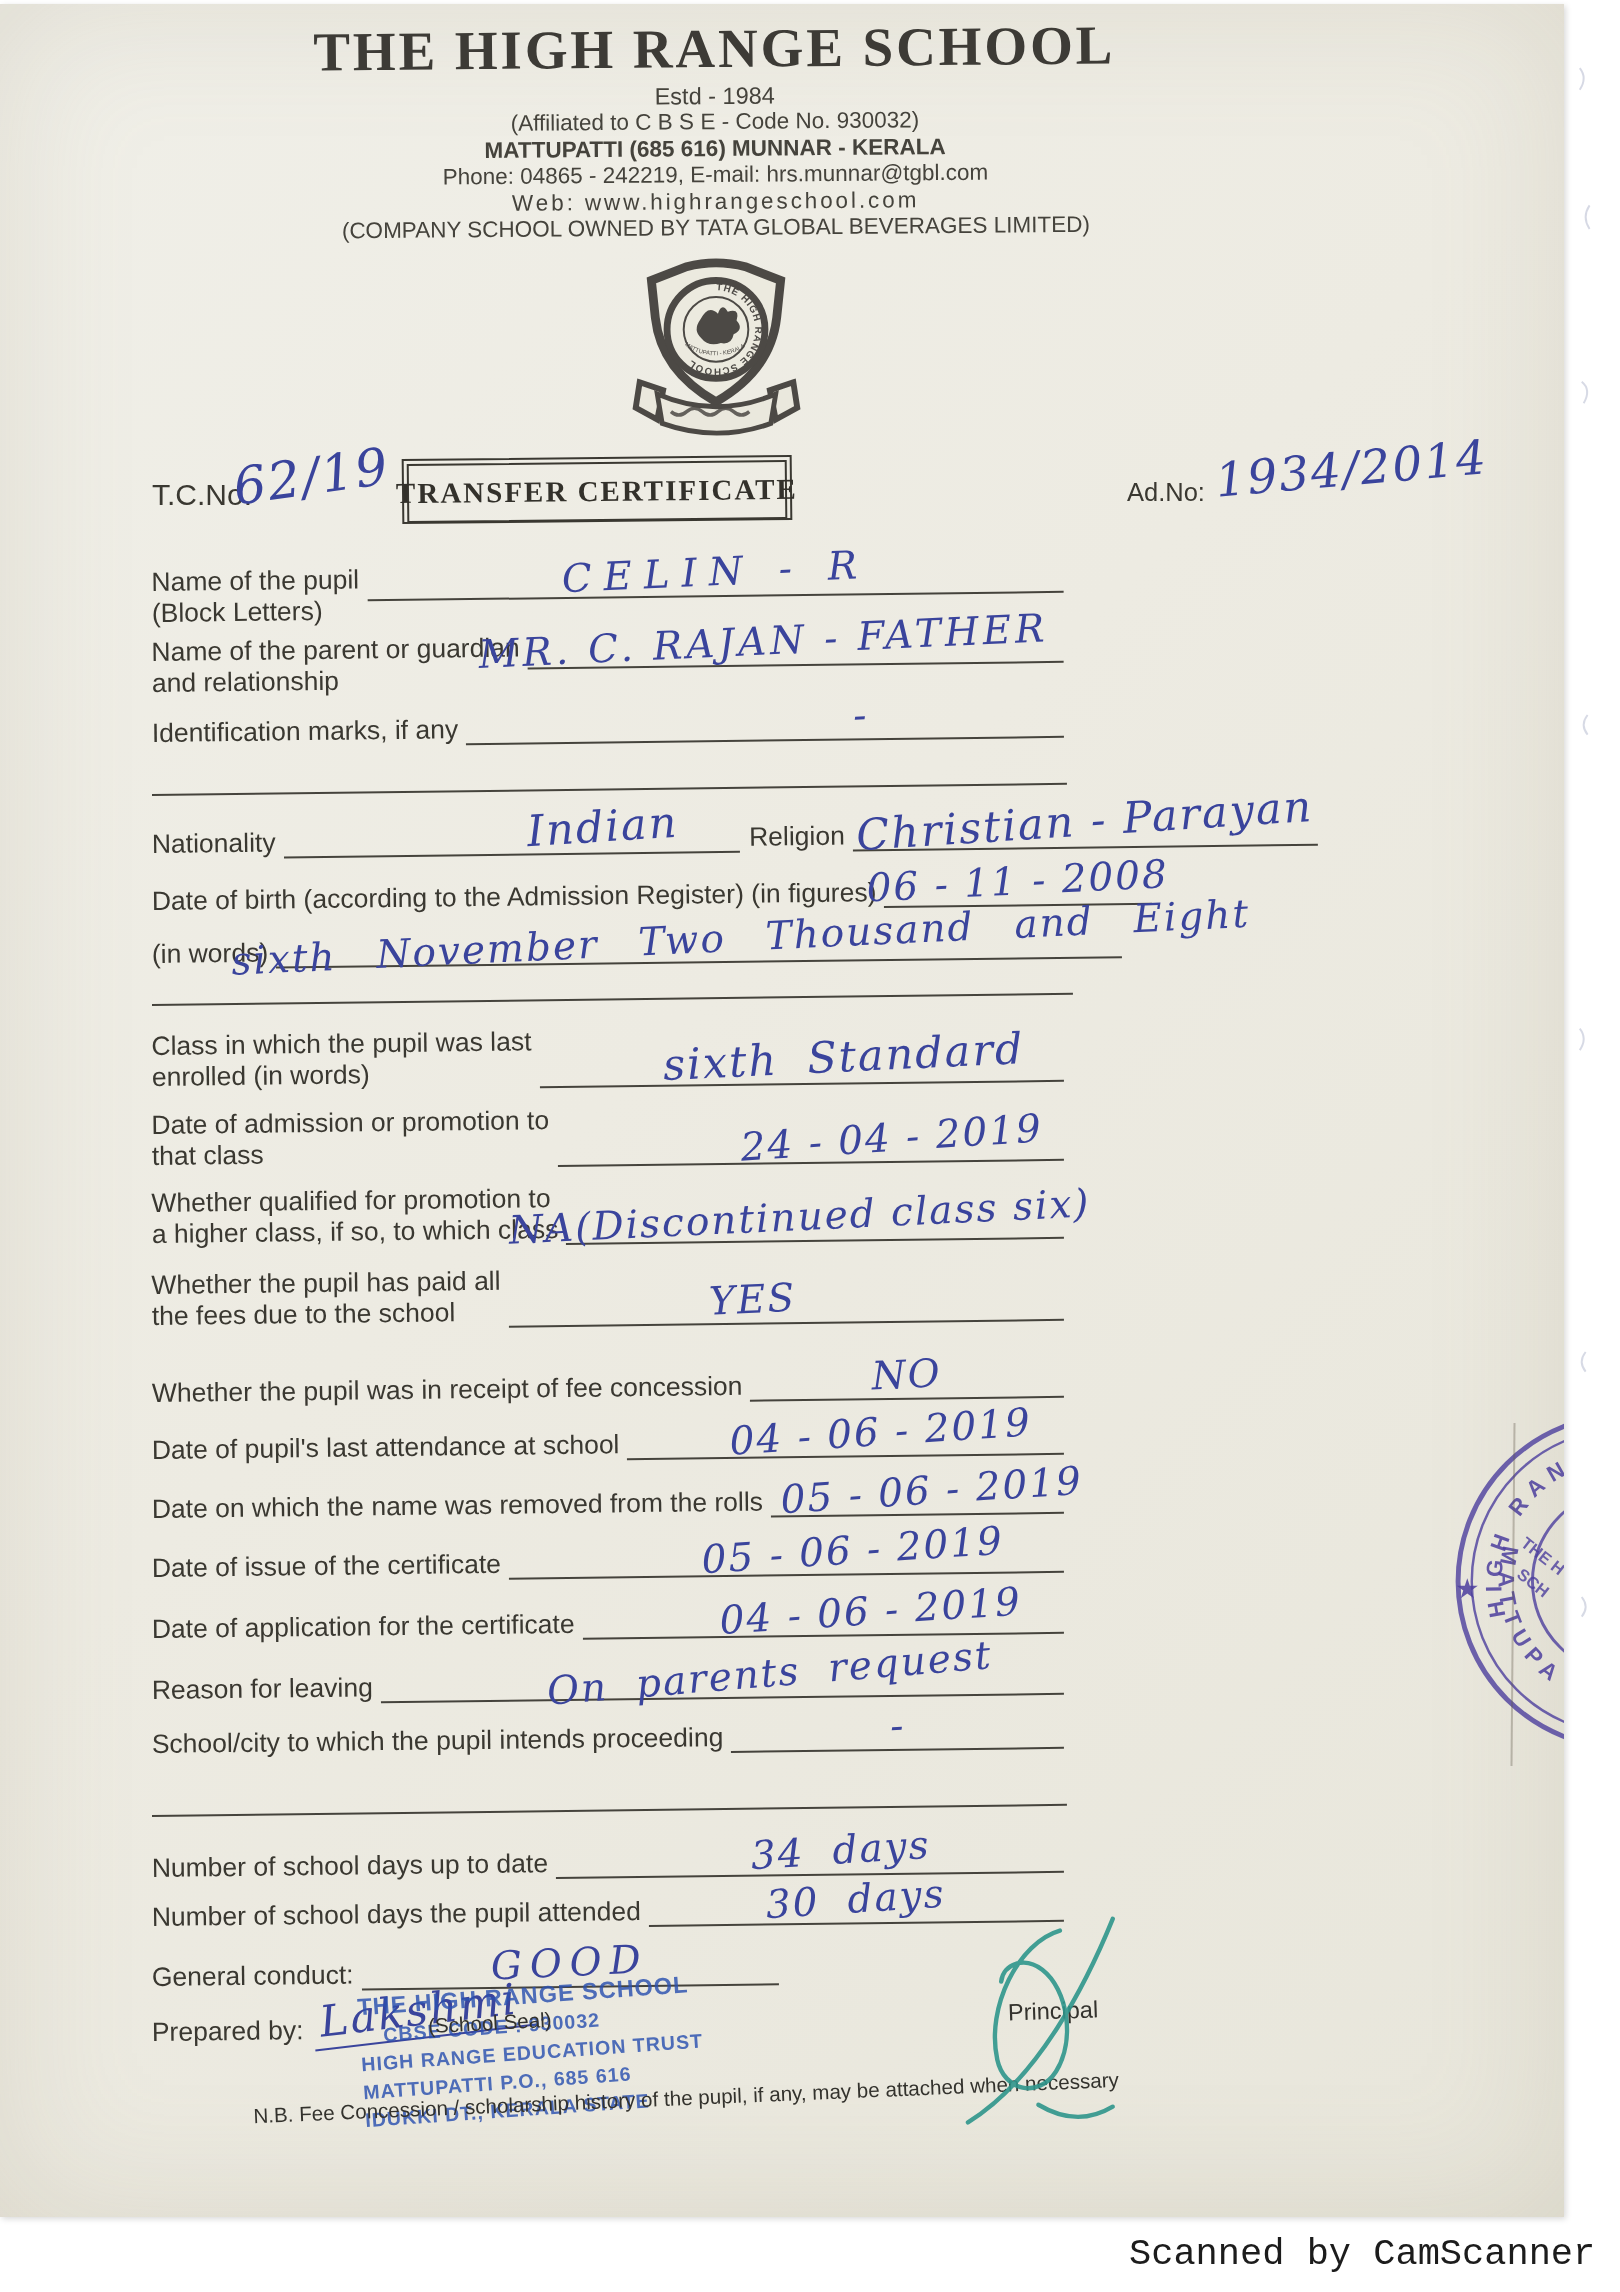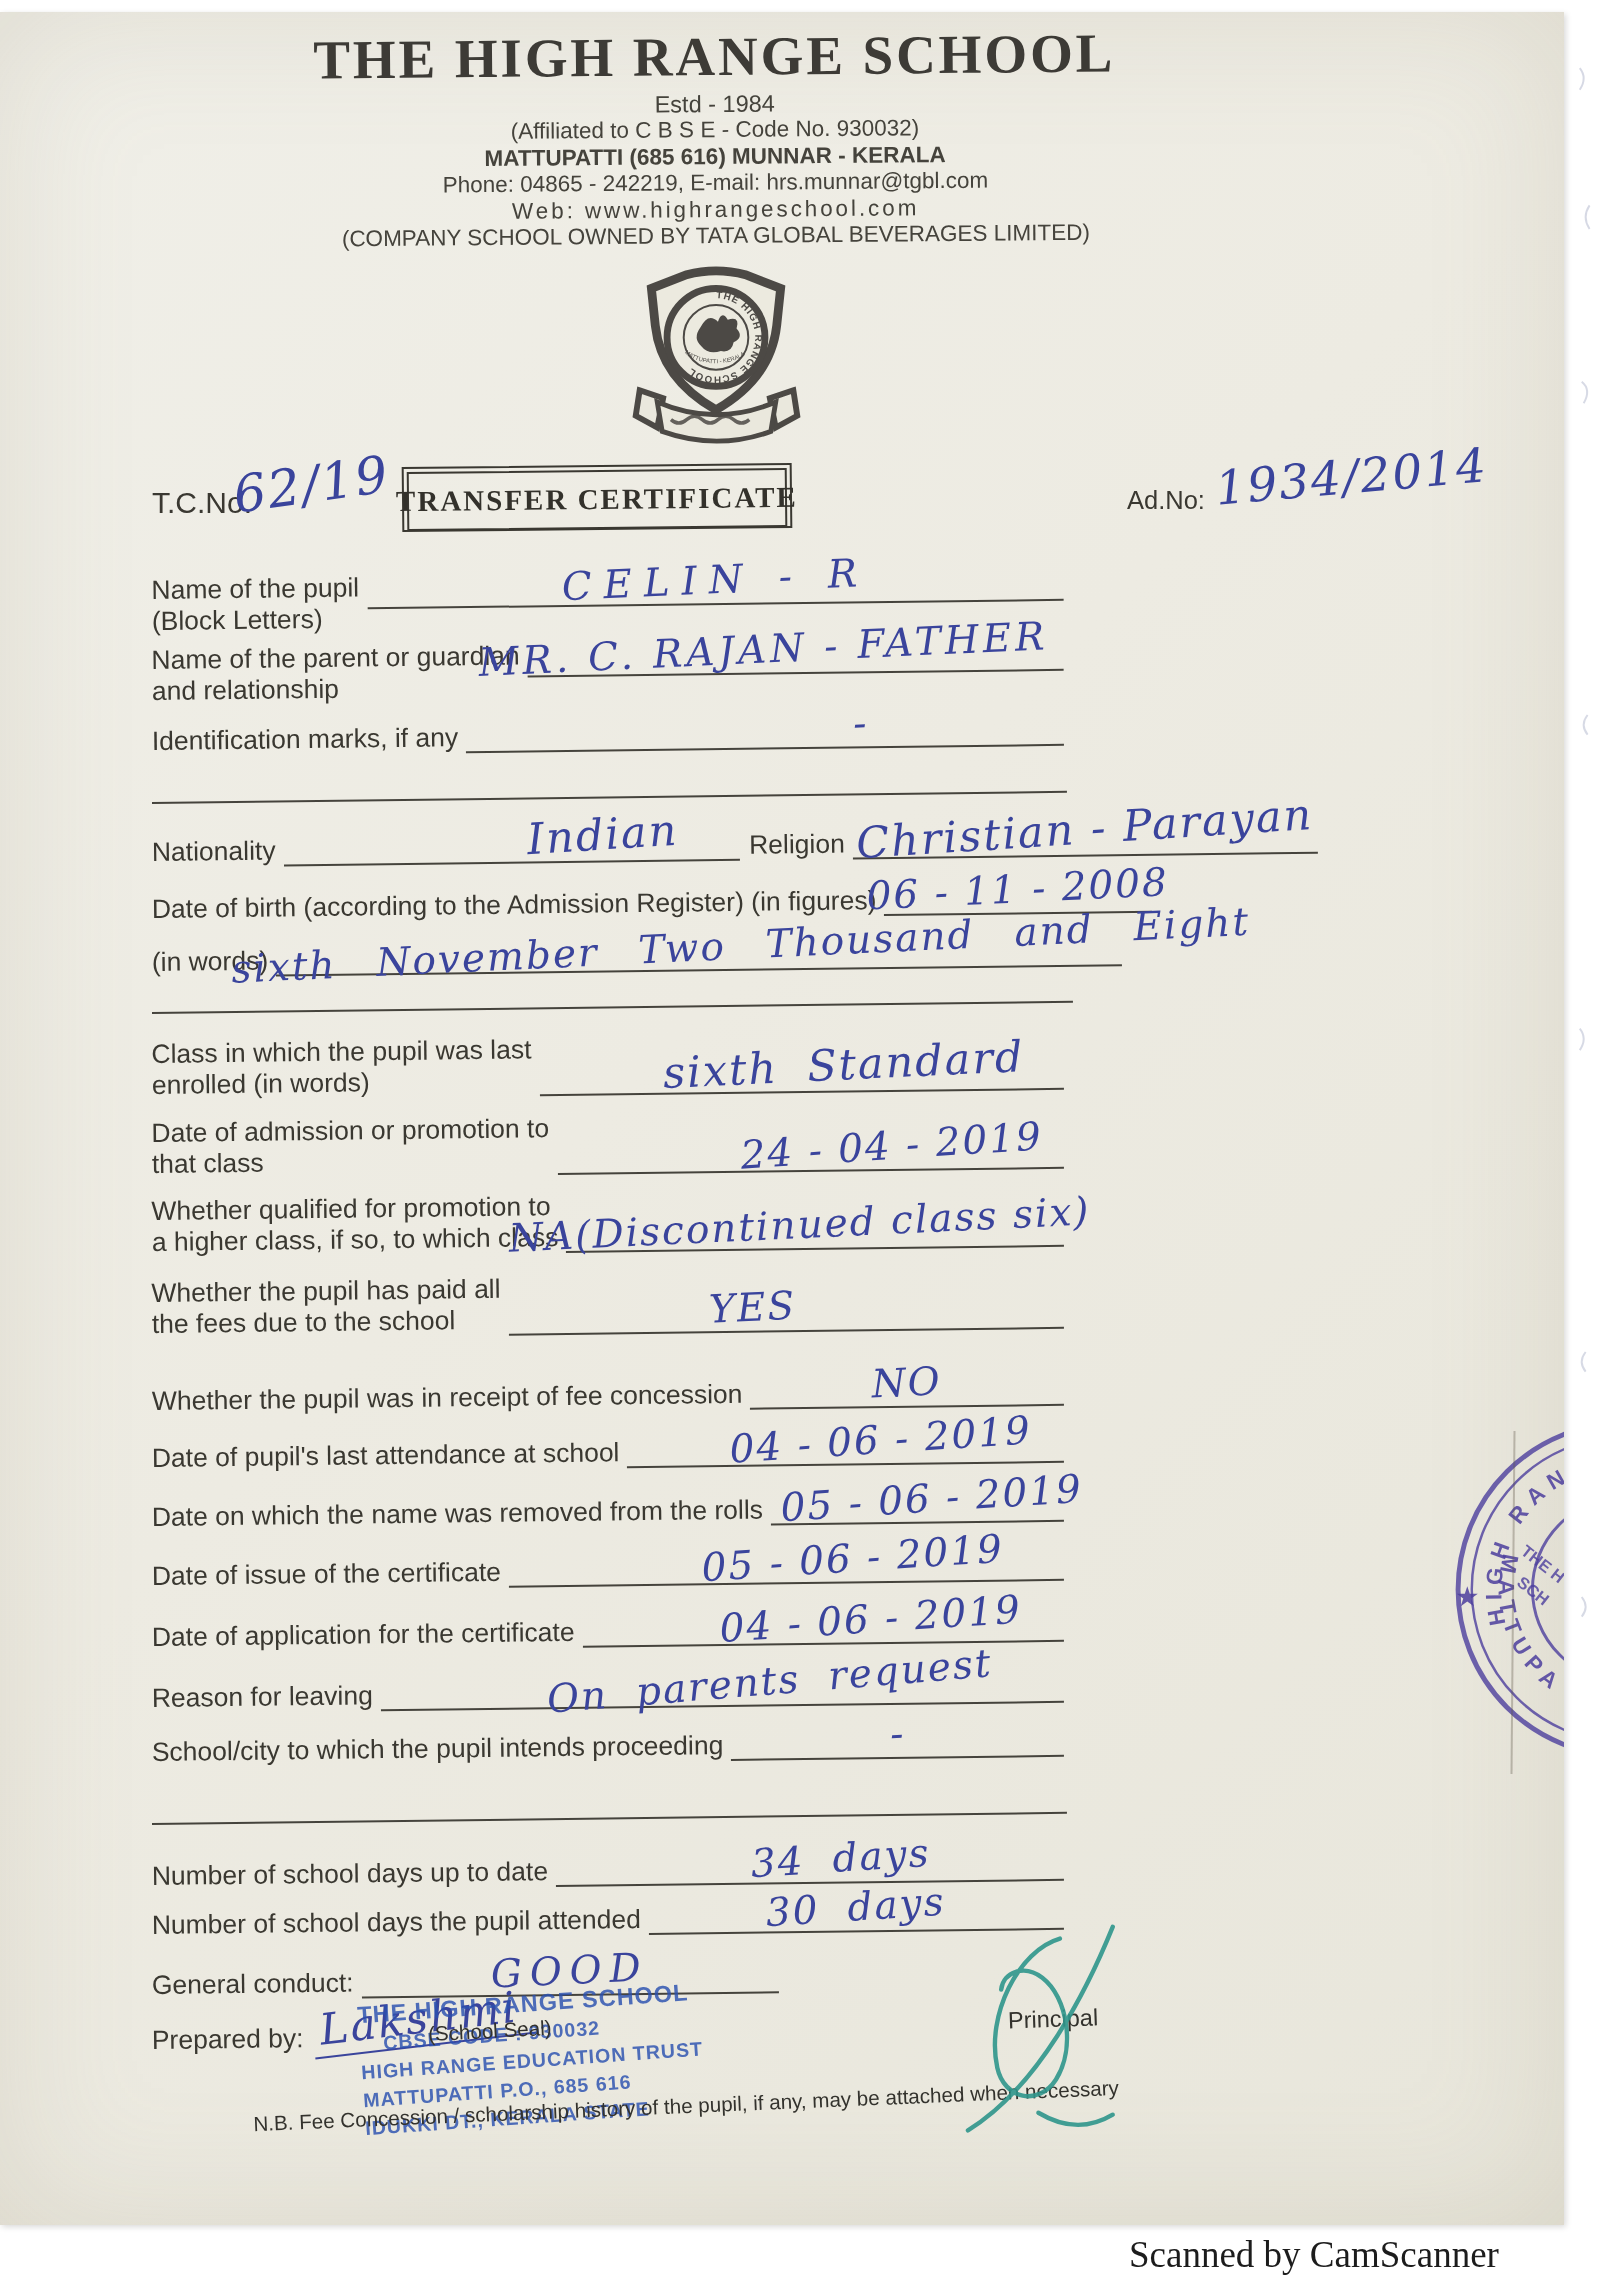--- a/index.html
+++ b/index.html
@@ -1,21 +1,21 @@
 <!DOCTYPE html>
 <html><head>
 <meta charset="utf-8">
 <style>
   html,body{margin:0;padding:0;}
   body{
     width:1620px;height:2293px;position:relative;background:#ffffff;
     font-family:"Liberation Sans", sans-serif;overflow:hidden;
   }
   .paper{
-    position:absolute;left:0;top:12px;width:1564px;height:2213px;
+    position:absolute;left:0;top:4px;width:1564px;height:2213px;
     background:linear-gradient(135deg,#f0efe8 0%,#edebe2 45%,#e8e6db 100%);
     box-shadow:inset 0 0 137px rgba(150,140,110,.18), 2px 2px 5.9px rgba(0,0,0,.15);
     overflow:hidden;
   }
   
   .header{position:absolute;left:225px;top:13.7px;width:980px;text-align:center;
     transform:rotate(-0.5deg);color:#45433c;}
   .h-title{font-family:"Liberation Serif",serif;font-weight:700;font-size:55px;
     letter-spacing:2.9px;color:#3d3b36;line-height:61px;}
   .h-line{font-size:22.5px;line-height:26.5px;}
@@ -67,21 +67,21 @@
   .nb-note{position:absolute;left:253px;top:2082px;font-size:20.6px;color:#33322d;
     transform:rotate(-2.4deg);white-space:nowrap;}
   .principal-label{position:absolute;left:1008px;top:1994px;font-size:23.5px;color:#33322d;
     transform:rotate(-2deg);}
   .principal-sig{position:absolute;left:921px;top:1909px;width:225px;height:225px;}
   .round-stamp{position:absolute;left:1404px;top:1416px;width:160px;height:323px;}
   .crease{position:absolute;left:1512px;top:1419px;width:2px;height:343px;
     background:rgba(95,90,75,.35);transform:rotate(.5deg);}
   .edge-marks{position:absolute;left:1568px;top:29px;width:49px;height:2156px;}
   
-  .watermark{position:absolute;left:1129px;top:2233px;font-family:Liberation Serif, serif;
+  .watermark{position:absolute;left:1129px;top:2233px;font-family:Liberation Mono, monospace;
     font-size:37px;color:#1c1c1c;white-space:nowrap;}
 </style>
 </head>
 <body>
 
 <div class="paper">
 
   <div class="header">
     <div class="h-title">THE HIGH RANGE SCHOOL</div>
     <div class="h-line h-estd">Estd - 1984</div>

